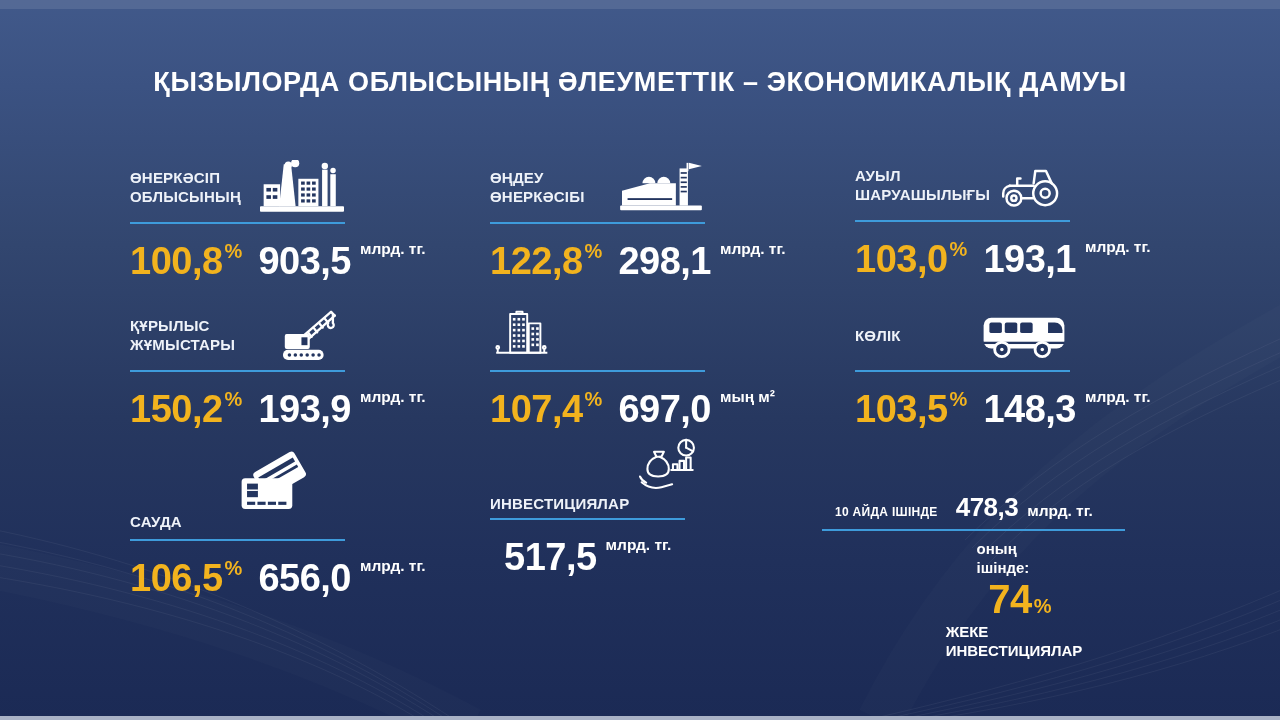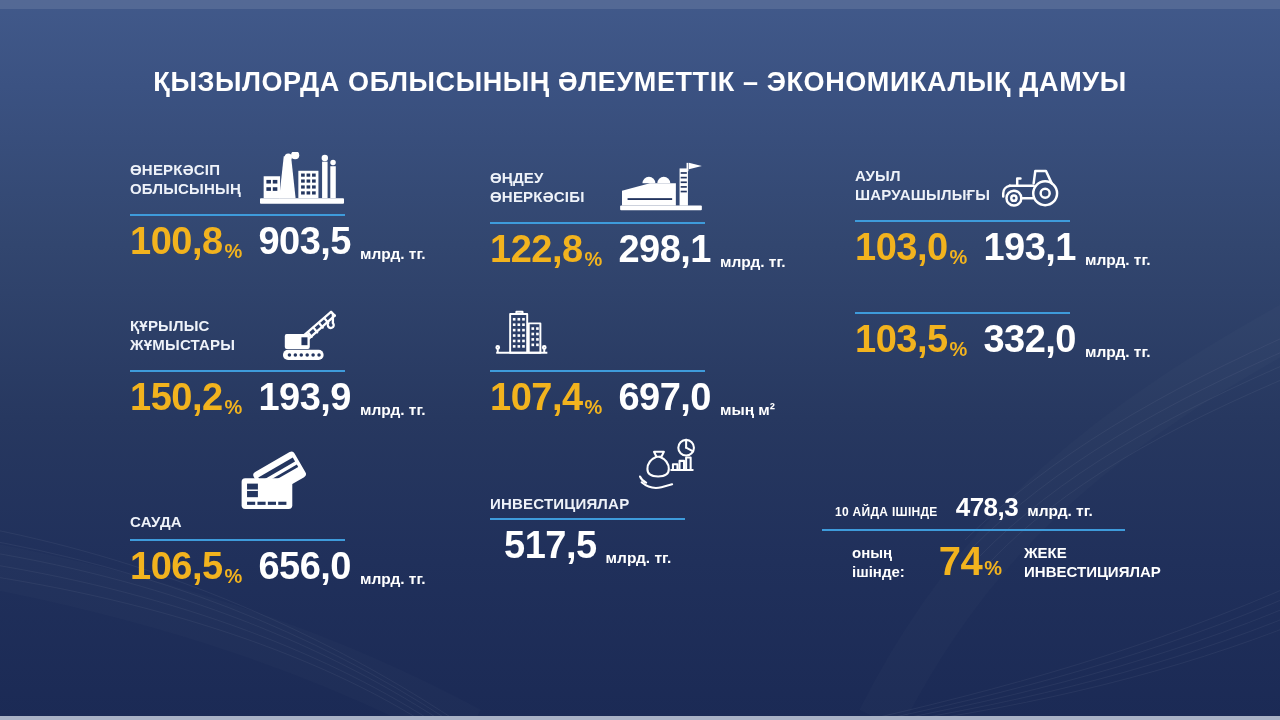--- a/index.html
+++ b/index.html
@@ -15,42 +15,42 @@
     position:absolute;top:49px;left:0;width:100%;text-align:center;
     color:#ffffff;font-size:27px;font-weight:bold;letter-spacing:0.6px;
   }
   .card{position:absolute;width:216px;}
   .hdr{display:flex;justify-content:space-between;align-items:center;height:58px;padding-right:2px;}
   .label{color:#eef2f9;font-size:15px;font-weight:bold;line-height:19px;letter-spacing:0.2px;}
   .label span{display:block;white-space:nowrap;}
   .label span:empty{display:none;}
   .icon{flex:0 0 auto;display:flex;align-items:center;justify-content:center;}
   .rule{height:2px;background:var(--line-blue,#3e9bdb);width:215px;margin-top:6px;}
-  .vals{display:flex;align-items:flex-end;margin-top:4px;white-space:nowrap;width:max-content;}
+  .vals{display:flex;align-items:flex-start;margin-top:16px;white-space:nowrap;width:max-content;}
   .pct{font-size:38px;font-weight:bold;color:var(--accent-yellow,#f2b31e);letter-spacing:-0.5px;}
   .pctu{font-size:20px;font-weight:bold;color:var(--accent-yellow,#f2b31e);margin-left:2px;}
   .val{font-size:38px;font-weight:bold;color:#ffffff;margin-left:16px;letter-spacing:-0.5px;}
   .unit{font-size:15.5px;font-weight:bold;color:#ffffff;margin-left:9px;}
   
   .card-trade .hdr{height:84px;align-items:flex-end;justify-content:flex-start;gap:20px;padding-bottom:2px;}
   .card-trade .icon{align-self:flex-start;margin-left:36px;}
   
   .card-inv{width:216px;}
   .card-inv .inv-icon{margin-left:140px;height:54px;}
   .card-inv .label{margin-top:2px;}
   .card-inv .rule{width:195px;margin-top:5px;}
   .card-inv .vals .val{margin-left:14px;}
   
   .card-ten{width:332px;}
   .rowA{display:flex;align-items:baseline;padding-left:13px;white-space:nowrap;}
   .rowA .small-label{font-size:12px;font-weight:bold;color:#ffffff;letter-spacing:0.3px;}
   .rowA .val{font-size:26px;margin-left:18px;}
   .rowA .unit{margin-left:9px;}
   .card-ten .rule{width:303px;margin-top:6px;}
-  .rowB{display:flex;align-items:center;padding-left:30px;margin-top:8px;}
+  .rowB{display:flex;align-items:center;padding-left:30px;margin-top:8px;flex-direction:column;}
   .sub{color:#ffffff;font-size:15px;font-weight:bold;line-height:19px;}
   .sub span{display:block;}
   .rowB .pctwrap{margin-left:34px;display:flex;align-items:baseline;justify-content:center;}
   .rowB .pct{font-size:40px;}
   .rowB .res{margin-left:22px;}
   svg{display:block;}
 </style>
 </head>
 <body>
 
@@ -74,21 +74,21 @@
     </g>
     <g fill="none" stroke="#ffffff" stroke-opacity="0.015" stroke-width="46">
       <path d="M1300,320 C1120,420 980,520 880,720"></path>
       <path d="M-40,560 C180,600 340,660 470,730"></path>
     </g>
   </svg>
   <div class="top-edge"></div>
 
   <h1 class="title">ҚЫЗЫЛОРДА ОБЛЫСЫНЫҢ ӘЛЕУМЕТТІК – ЭКОНОМИКАЛЫҚ ДАМУЫ</h1>
 
-  <section class="card" style="left:130px;top:150px">
+  <section class="card" style="left:130px;top:158px">
     <div class="hdr">
       <div class="label">
         <span>ӨНЕРКӘСІП</span>
         <span>ОБЛЫСЫНЫҢ</span>
       </div>
       <div class="icon">
         <svg width="84" height="54" viewBox="0 0 92 58">
           <g fill="#ffffff">
             <rect x="0" y="50" width="92" height="6" rx="1"></rect>
             <rect x="4" y="26" width="18" height="24"></rect>
@@ -291,25 +291,47 @@
     <div class="rule"></div>
     <div class="vals">
       <span class="pct">107,4</span>
       <span class="pctu">%</span>
       <span class="val">697,0</span>
       <span class="unit">мың м²</span>
     </div>
   </section>
 
   <section class="card" style="left:855px;top:306px">
+    <div class="hdr">
+      <div class="label">
+        <span>КӨЛІК</span>
+
+      </div>
+      <div class="icon">
+        <svg width="90" height="50" viewBox="0 0 90 52">
+          <rect x="3" y="8" width="84" height="32" rx="8" fill="#ffffff"></rect>
+          <g fill="#23355f">
+            <rect x="9" y="13" width="13" height="11" rx="2"></rect>
+            <rect x="25" y="13" width="13" height="11" rx="2"></rect>
+            <rect x="41" y="13" width="13" height="11" rx="2"></rect>
+            <path d="M70,13 h7 a8,8 0 0 1 8,8 v3 h-15 z"></path>
+            <rect x="3" y="33" width="84" height="2.4"></rect>
+          </g>
+          <circle cx="22" cy="41" r="7.5" fill="#23355f" stroke="#ffffff" stroke-width="3"></circle>
+          <circle cx="22" cy="41" r="1.8" fill="#ffffff"></circle>
+          <circle cx="64" cy="41" r="7.5" fill="#23355f" stroke="#ffffff" stroke-width="3"></circle>
+          <circle cx="64" cy="41" r="1.8" fill="#ffffff"></circle>
+        </svg>
+      </div>
+    </div>
     <div class="rule"></div>
     <div class="vals">
       <span class="pct">103,5</span>
       <span class="pctu">%</span>
-      <span class="val">332,0</span>
+      <span class="val">148,3</span>
       <span class="unit">млрд. тг.</span>
     </div>
   </section>
 
   <section class="card card-trade" style="left:130px;top:447px">
     <div class="hdr">
       <div class="label">
         <span>САУДА</span>
 
       </div>

